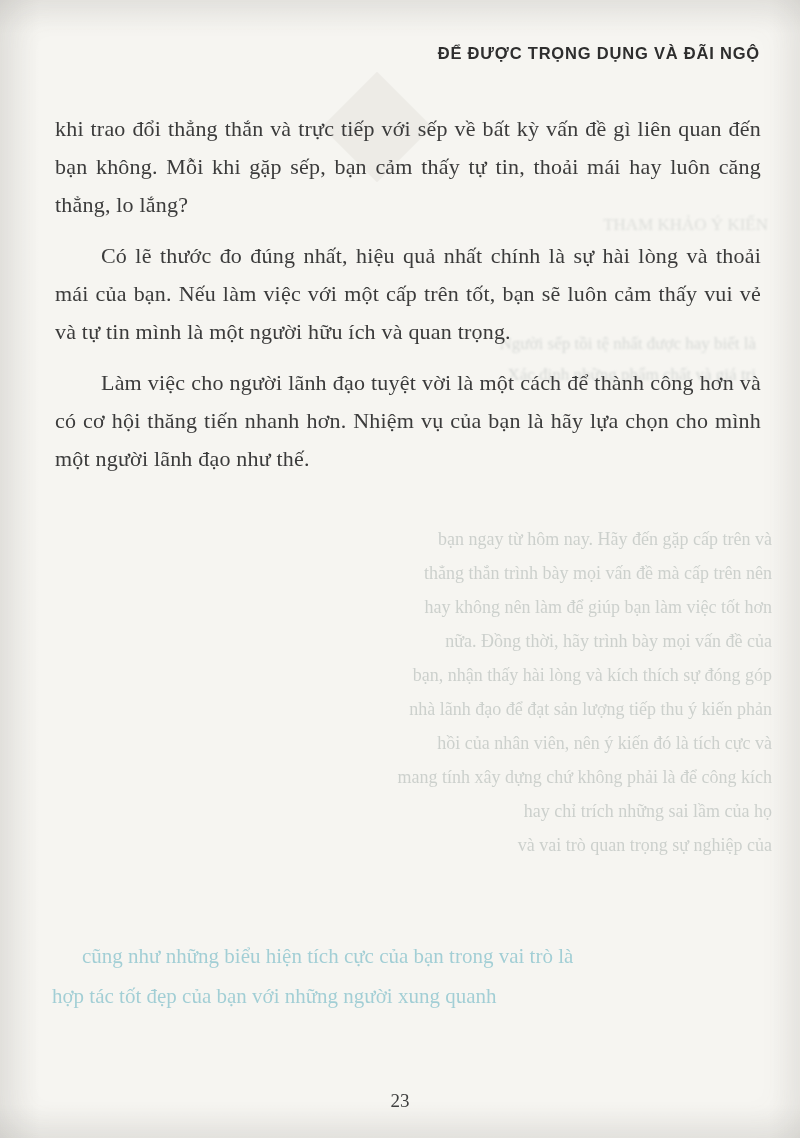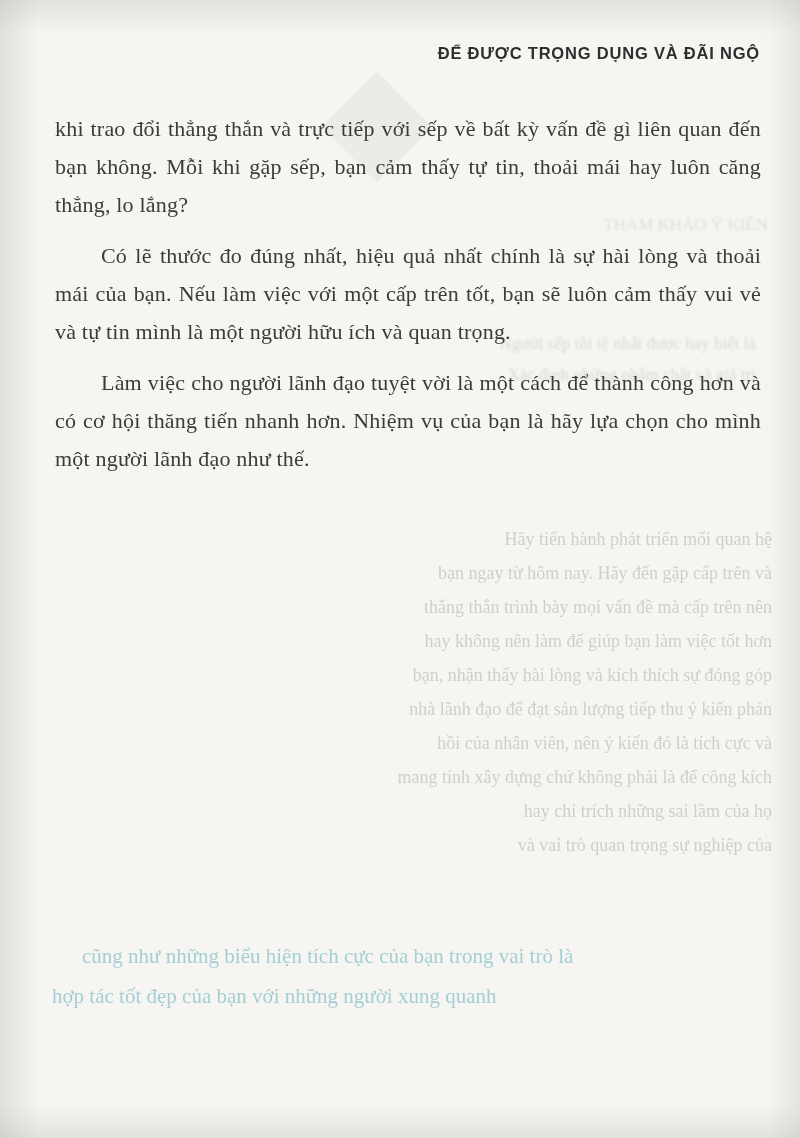--- a/index.html
+++ b/index.html
@@ -123,31 +123,32 @@
     <div class="st-line">Xác định những phẩm chất và giá trị</div>
   </div>
 
   <div class="body-text">
     <p>khi trao đổi thẳng thắn và trực tiếp với sếp về bất kỳ vấn đề gì liên quan đến bạn không. Mỗi khi gặp sếp, bạn cảm thấy tự tin, thoải mái hay luôn căng thẳng, lo lắng?</p>
     <p class="indent">Có lẽ thước đo đúng nhất, hiệu quả nhất chính là sự hài lòng và thoải mái của bạn. Nếu làm việc với một cấp trên tốt, bạn sẽ luôn cảm thấy vui vẻ và tự tin mình là một người hữu ích và quan trọng.</p>
     <p class="indent">Làm việc cho người lãnh đạo tuyệt vời là một cách để thành công hơn và có cơ hội thăng tiến nhanh hơn. Nhiệm vụ của bạn là hãy lựa chọn cho mình một người lãnh đạo như thế.</p>
   </div>
 
   <div class="showthrough st-mid">
-    <div class="st-line">Hãy tiến hành phát triển mối quan hệ</div>
     <div class="st-line">bạn ngay từ hôm nay. Hãy đến gặp cấp trên và</div>
     <div class="st-line">thẳng thắn trình bày mọi vấn đề mà cấp trên nên</div>
     <div class="st-line">hay không nên làm để giúp bạn làm việc tốt hơn</div>
+    <div class="st-line">nữa. Đồng thời, hãy trình bày mọi vấn đề của</div>
     <div class="st-line">bạn, nhận thấy hài lòng và kích thích sự đóng góp</div>
     <div class="st-line">nhà lãnh đạo để đạt sản lượng tiếp thu ý kiến phản</div>
     <div class="st-line">hồi của nhân viên, nên ý kiến đó là tích cực và</div>
     <div class="st-line">mang tính xây dựng chứ không phải là để công kích</div>
     <div class="st-line">hay chỉ trích những sai lầm của họ</div>
     <div class="st-line">và vai trò quan trọng sự nghiệp của</div>
   </div>
 
   <div class="showthrough st-bottom">
     <div class="st-line">cũng như những biểu hiện tích cực của bạn trong vai trò là</div>
     <div class="st-line">hợp tác tốt đẹp của bạn với những người xung quanh</div>
   </div>
 
+  <div class="page-number">23</div>
 
 </div>
 
 </body></html>

